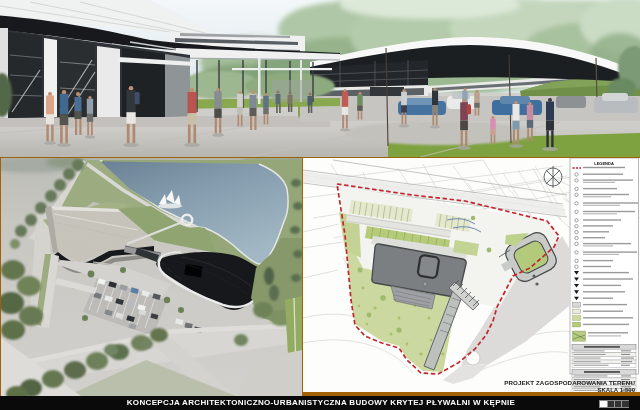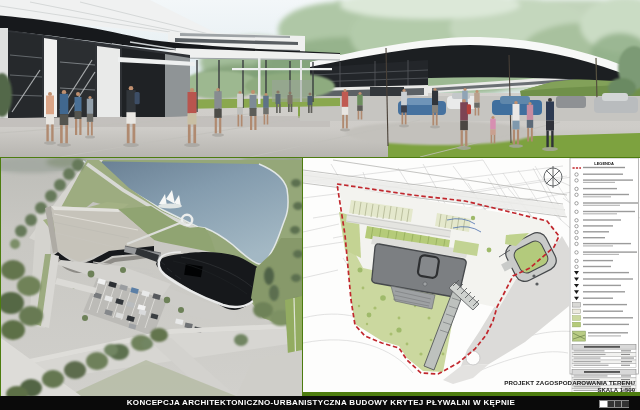--- a/index.html
+++ b/index.html
@@ -1,16 +1,16 @@
 <!DOCTYPE html>
 <html><head>
 <meta charset="utf-8">
 <style>
   html,body{margin:0;padding:0;background:#ffffff;}
-  #board{position:relative;width:640px;height:410px;background:#4d7c0f;overflow:hidden;font-family:"Liberation Sans",sans-serif;}
+  #board{position:relative;width:640px;height:410px;background:#a16207;overflow:hidden;font-family:"Liberation Sans",sans-serif;}
   .abs{position:absolute;}
 </style>
 </head>
 <body>
 <div id="board">
 
 <svg class="abs" style="left:0;top:0" width="640" height="157" viewBox="0 0 640 157">
   <defs>
     <linearGradient id="skyg" x1="0" y1="0" x2="0" y2="1">
       <stop offset="0" stop-color="#f3f7f9"></stop>

